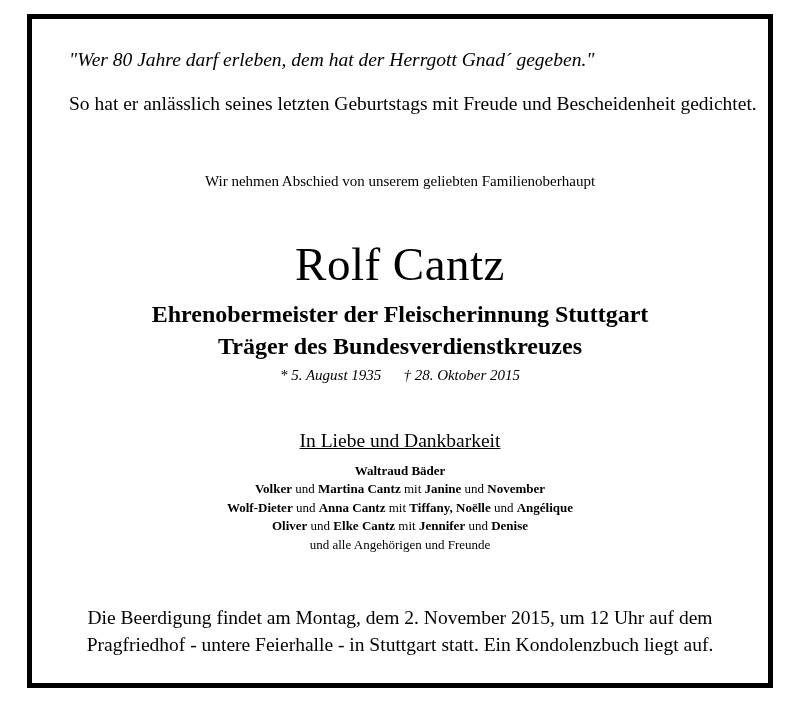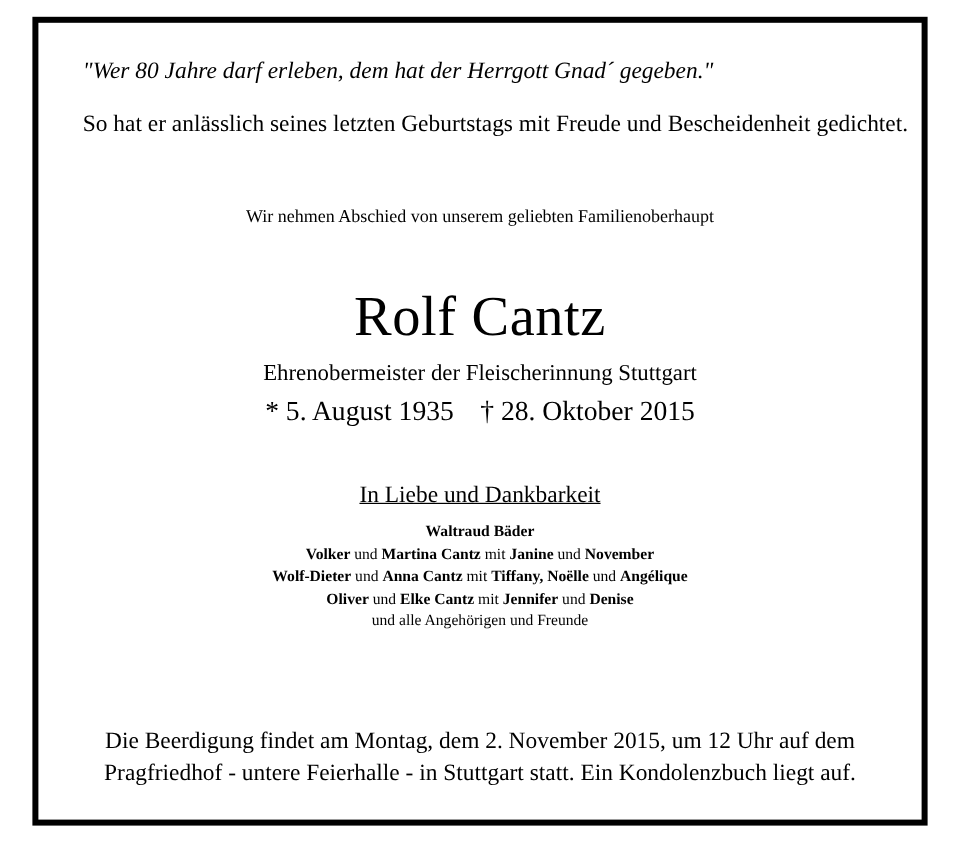--- a/index.html
+++ b/index.html
@@ -65,27 +65,29 @@
   .name {
     margin-top: 46px;
     font-size: 47px;
     line-height: 1.12;
     letter-spacing: 0.5px;
   }
   .titles {
     margin-top: 9px;
   }
   .title-line {
-    font-size: 19px;
+    font-size: 24px;
     line-height: 1.32;
+    font-weight: bold;
   }
   .dates {
-    font-size: 23px;
+    font-size: 15px;
     line-height: 1.32;
     margin-top: 3px;
+    font-style: italic;
   }
   .dates .sep {
     display: inline-block;
     width: 22px;
   }
   .gratitude {
     margin-top: 42px;
     font-size: 19.5px;
     line-height: 1.3;
     text-decoration: underline;
@@ -123,20 +125,21 @@
         <div class="quote-line">"Wer 80 Jahre darf erleben, dem hat der Herrgott Gnad´ gegeben."</div>
         <div class="quote-sub">So hat er anlässlich seines letzten Geburtstags mit Freude und Bescheidenheit gedichtet.</div>
       </div>
 
       <div class="farewell">Wir nehmen Abschied von unserem geliebten Familienoberhaupt</div>
 
       <div class="name">Rolf Cantz</div>
 
       <div class="titles">
         <div class="title-line">Ehrenobermeister der Fleischerinnung Stuttgart</div>
+        <div class="title-line">Träger des Bundesverdienstkreuzes</div>
       </div>
 
       <div class="dates">
         <span>* 5. August 1935</span><span class="sep"></span><span>† 28. Oktober 2015</span>
       </div>
 
       <div class="gratitude">In Liebe und Dankbarkeit</div>
 
       <div class="family">
           <div class="family-line"><b>Waltraud Bäder</b></div>

